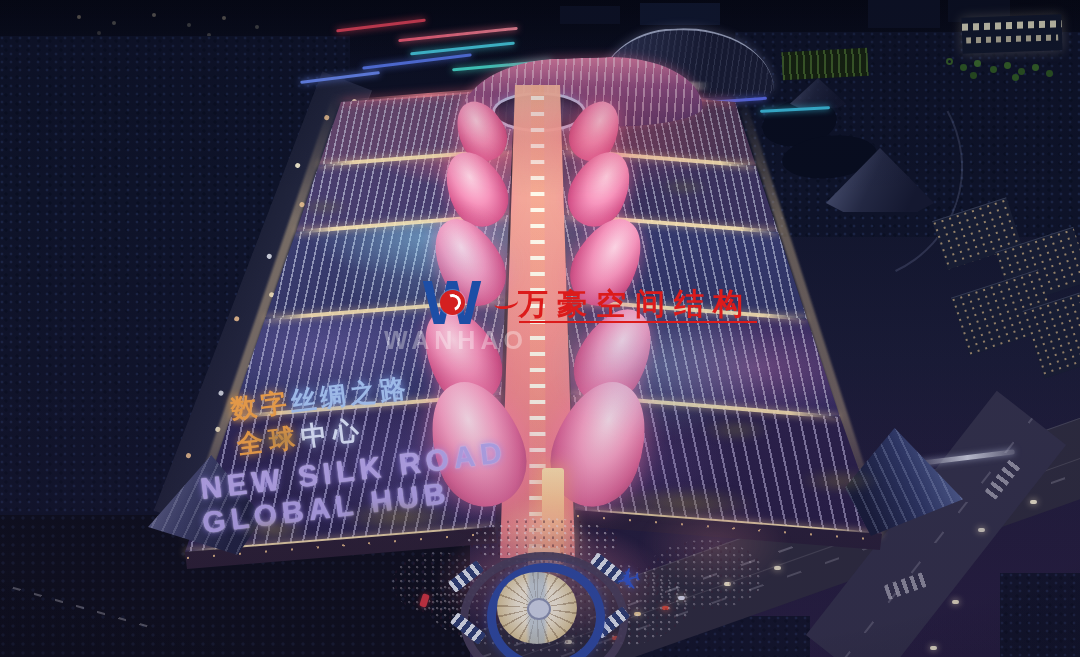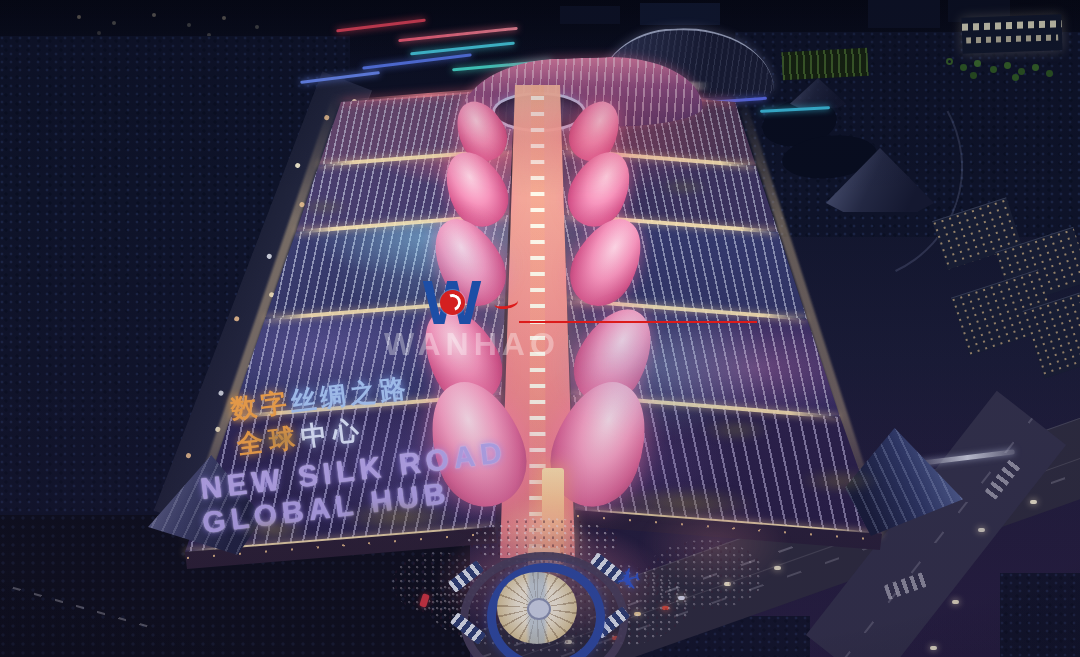--- a/index.html
+++ b/index.html
@@ -193,21 +193,21 @@
   
   .grade{background:linear-gradient(to bottom,rgba(8,10,26,.25),rgba(30,20,50,0) 30%,rgba(40,24,56,.16) 85%);pointer-events:none;}
   .vignette{background:radial-gradient(130% 100% at 50% 45%,transparent 55%,rgba(4,6,16,.5) 100%);pointer-events:none;}
 
   
   .wm{left:0;top:0;width:1080px;height:657px;pointer-events:none;}
   .wmW{position:absolute;left:422px;top:272px;width:60px;font-size:62px;line-height:62px;font-weight:900;color:#1d4ea6;text-align:center;font-family:"Liberation Sans",sans-serif;transform:scaleY(1.02);}
   .emb{position:absolute;left:440px;top:290px;width:25px;height:25px;border-radius:50%;background:#d42020;box-shadow:0 0 0 1px rgba(255,255,255,.25);}
   .emb::after{content:"";position:absolute;inset:4px;border:3px solid #fff;border-radius:50%;border-bottom-color:transparent;border-left-color:transparent;transform:rotate(25deg);}
   .wmDash{position:absolute;left:494px;top:296px;width:24px;height:10px;border-bottom:3px solid #dc1b1b;border-radius:50%;transform:rotate(-8deg);}
-  .wmLatin{position:absolute;left:384px;top:326px;width:144px;text-align:center;font-size:32px;font-weight:bold;letter-spacing:5px;color:rgba(255,255,255,.34);font-family:"Liberation Sans",sans-serif;}
+  .wmLatin{position:absolute;left:384px;top:326px;width:144px;text-align:center;font-size:25px;font-weight:bold;letter-spacing:5px;color:rgba(255,255,255,.34);font-family:"Liberation Sans",sans-serif;}
   .wmBrand{position:absolute;left:518px;top:284px;font-size:30px;font-weight:bold;letter-spacing:9px;color:#dc1b1b;font-family:"DejaVu Serif",serif;white-space:nowrap;}
   .wmLine{position:absolute;left:519px;top:321px;width:238px;height:2px;background:#dc1b1b;}
   .wmUrl{position:absolute;left:503px;top:316px;font-size:25px;font-weight:bold;letter-spacing:1px;color:#dc1b1b;font-family:"Liberation Serif",serif;white-space:nowrap;}
 </style>
 </head>
 <body>
 
 <div id="scene">
 
   <div class="a skyTop"></div>
@@ -359,16 +359,17 @@
   <div class="a tr t8"></div>
 
   <div class="full grade"></div>
   <div class="full vignette"></div>
 
   <div class="a wm">
     <span class="wmW">W</span>
     <div class="emb"></div>
     <div class="wmDash"></div>
     <div class="wmLatin">WANHAO</div>
+    <div class="wmBrand">万豪空间结构</div>
     <div class="wmLine"></div>
   </div>
 
 </div>
 
 </body></html>

